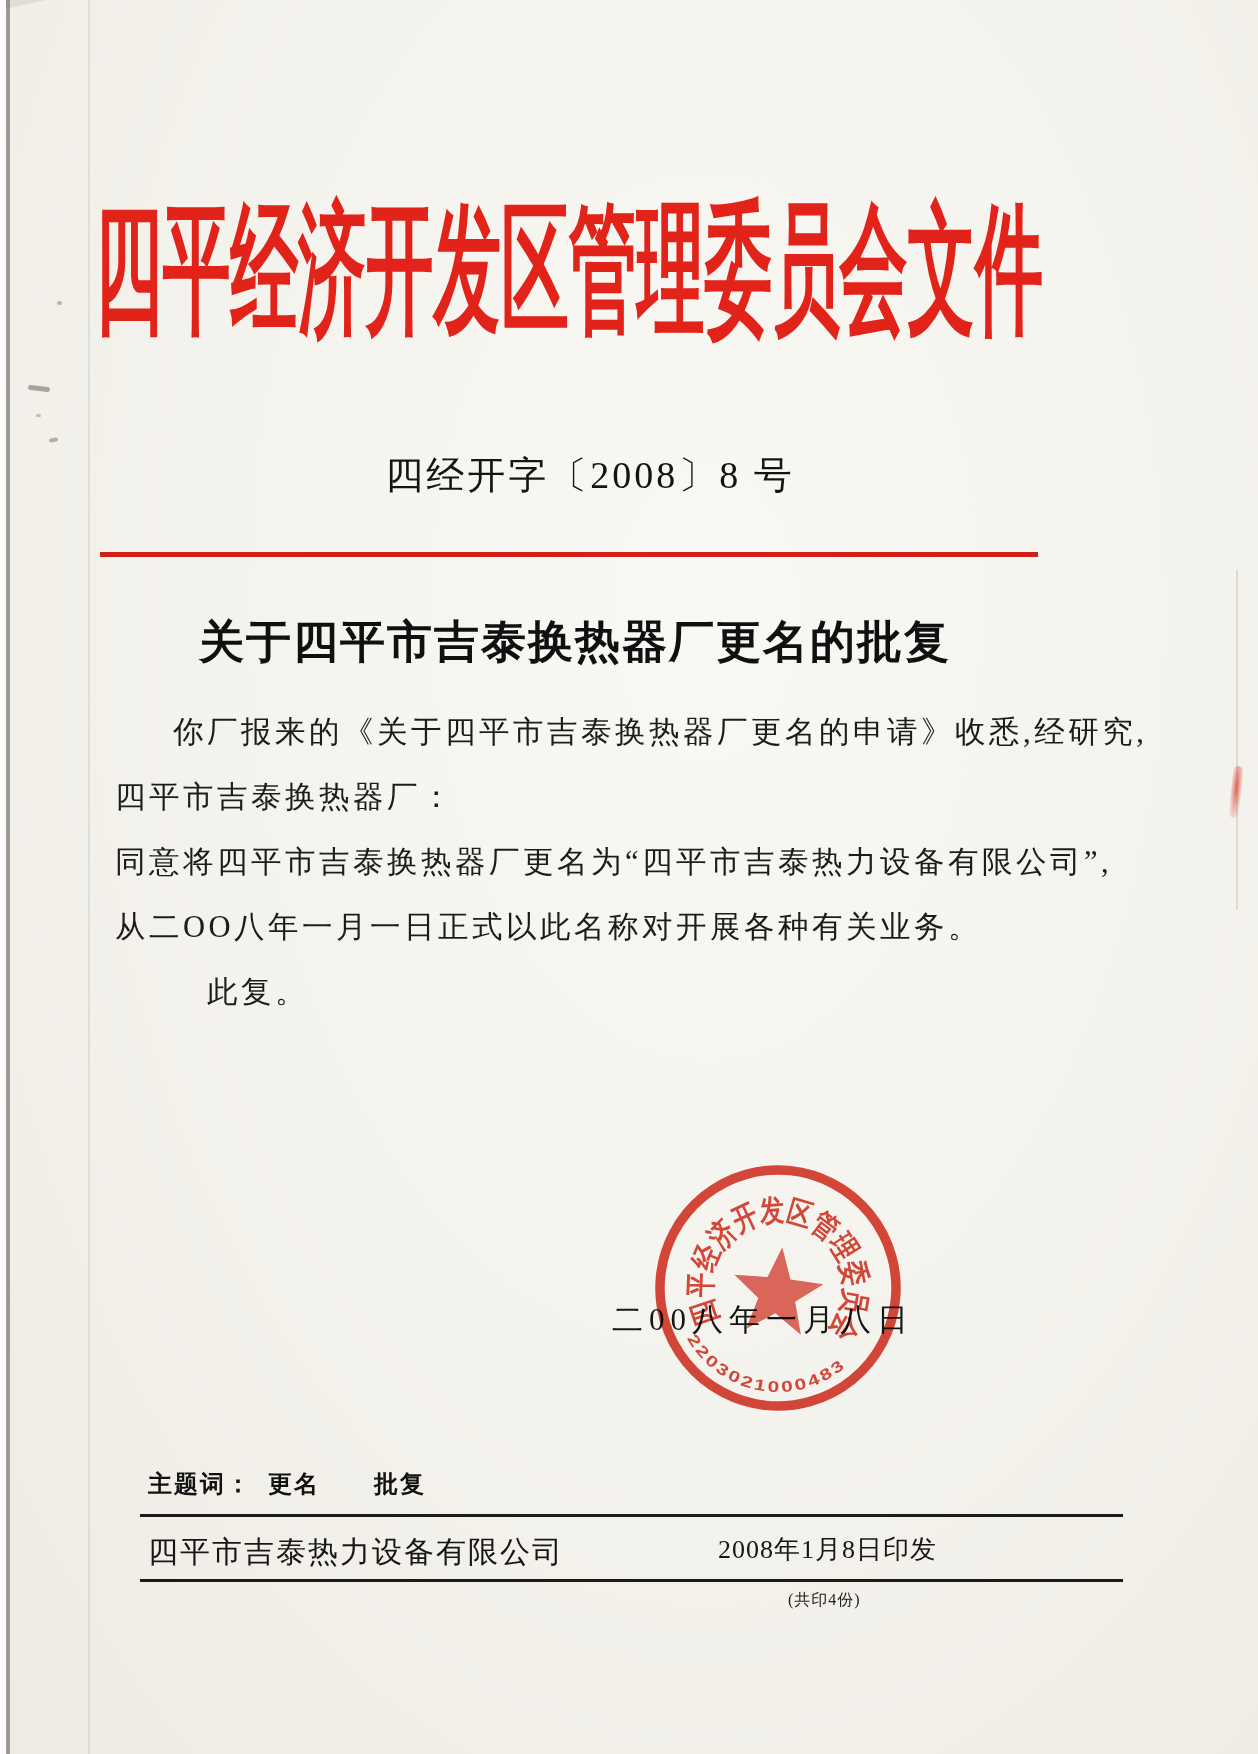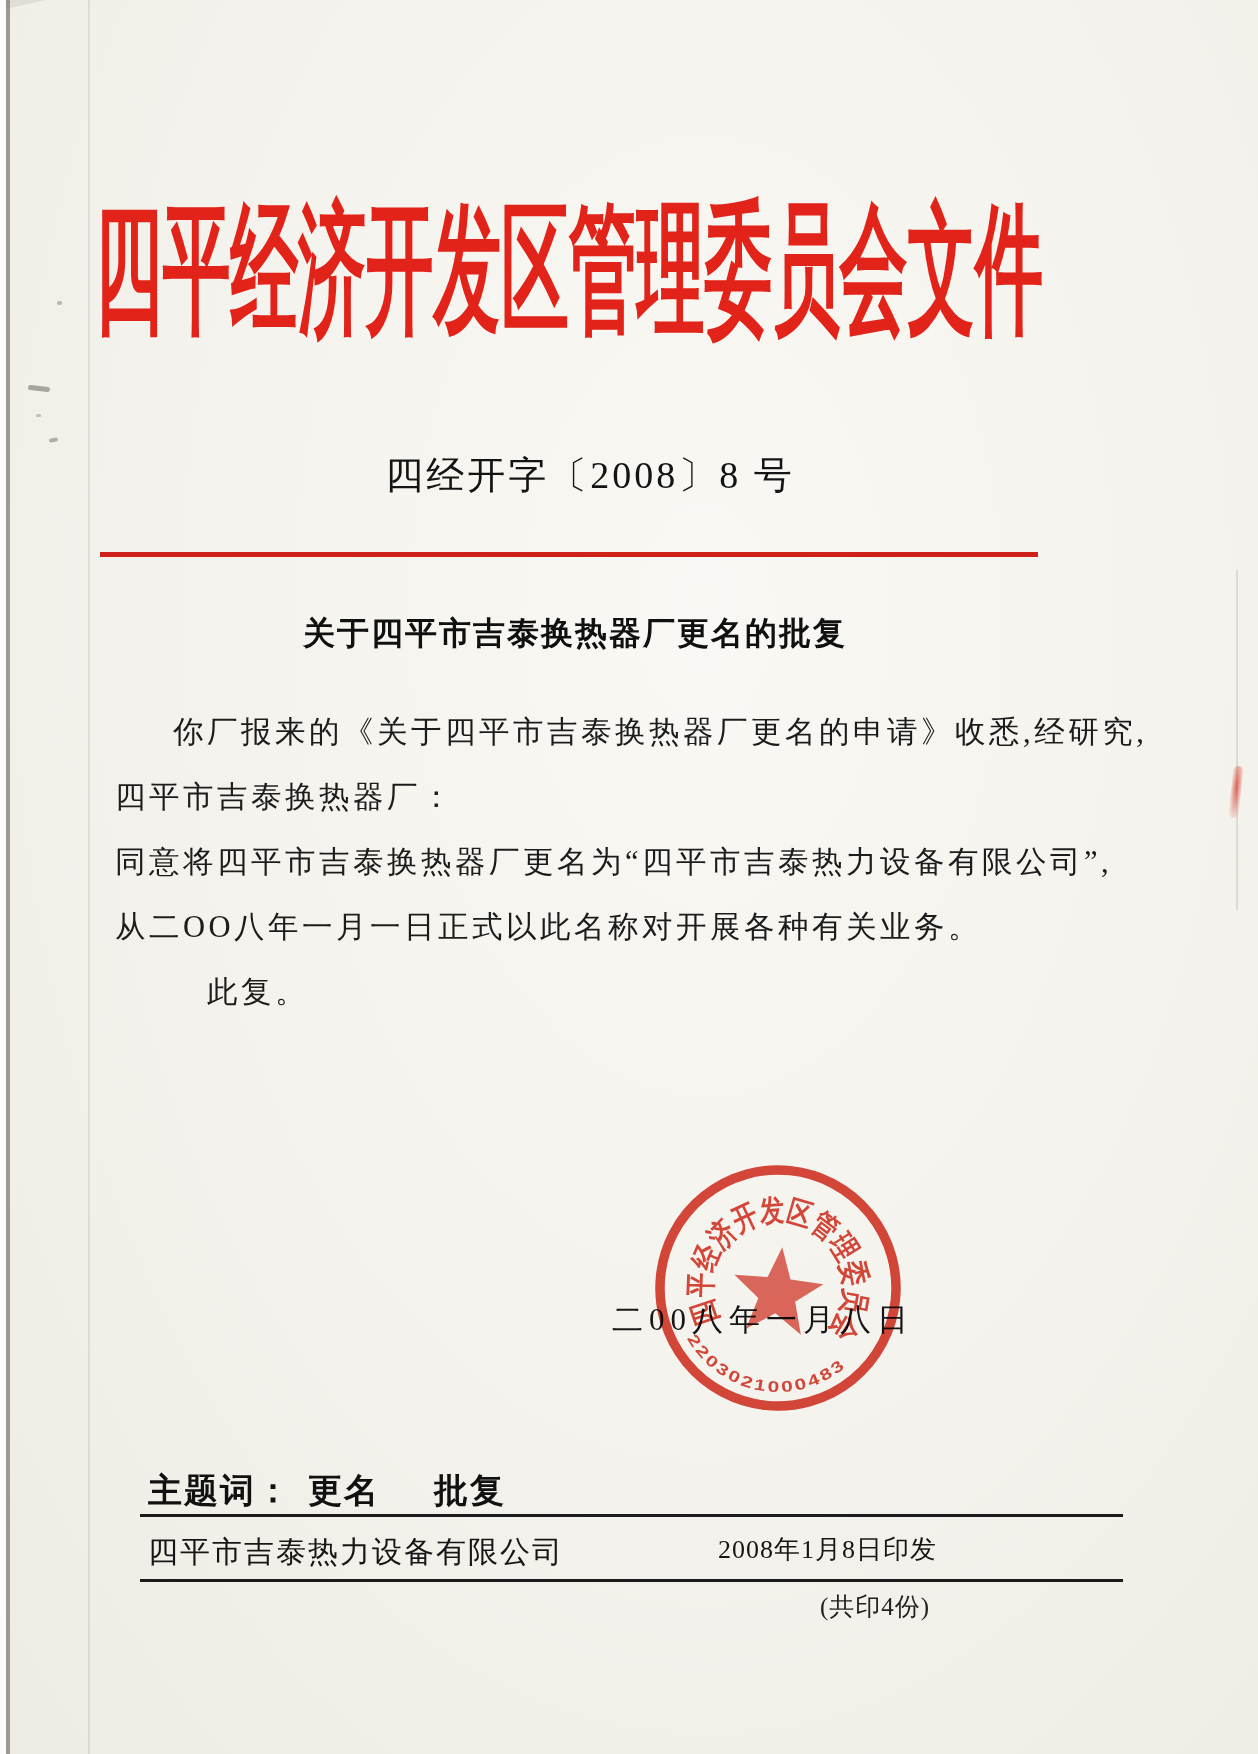--- a/index.html
+++ b/index.html
@@ -35,50 +35,50 @@
     font-weight:bold;fill:#e2231a;
   }
   .doc-number{
     position:absolute;left:120px;top:450px;width:940px;
     text-align:center;font-size:38px;letter-spacing:3px;color:#141414;
   }
   .red-rule{position:absolute;left:100px;top:552px;width:938px;height:5px;background:#cf211a;}
   .doc-title{
     position:absolute;left:120px;top:612px;width:910px;text-align:center;
     font-family:"Liberation Sans","DejaVu Sans",sans-serif;
-    font-weight:bold;font-size:32px;letter-spacing:2px;color:#101010;
+    font-weight:bold;font-size:45px;letter-spacing:2px;color:#101010;
   }
   
   .body-block{position:absolute;left:115px;top:700px;width:1040px;font-size:30.5px;letter-spacing:3.5px;color:#1c1c1c;}
   .body-line{height:65px;line-height:65px;white-space:nowrap;}
   .indent-2{padding-left:58px;}
   .indent-3{padding-left:92px;font-family:Liberation Serif, serif;}
   
   .issue-date{
     position:absolute;left:612px;top:1299px;font-size:31px;letter-spacing:6px;color:#161616;white-space:nowrap;
   }
   .seal{
     position:absolute;left:646px;top:1156px;width:264px;height:264px;
     transform:rotate(6deg);mix-blend-mode:multiply;opacity:.92;
   }
   .seal text{font-family:"Liberation Sans","DejaVu Sans",sans-serif;}
   
   .subject-row{
     position:absolute;left:148px;top:1468px;display:flex;align-items:flex-end;
     font-family:"Liberation Sans","DejaVu Sans",sans-serif;
-    font-weight:bold;font-size:34px;letter-spacing:2px;color:#111;
+    font-weight:bold;font-size:24px;letter-spacing:2px;color:#111;
   }
   .subject-row .kw0{margin-left:16px;}
   .subject-row .kw1{margin-left:54px;}
   .black-rule{position:absolute;left:140px;width:983px;height:3px;background:#1b1b1b;}
   .rule-upper{top:1514px;}
   .rule-lower{top:1579px;}
   .footer-office{position:absolute;left:148px;top:1532px;font-size:30px;letter-spacing:2px;color:#161616;white-space:nowrap;}
   .footer-date{position:absolute;left:718px;top:1532px;font-size:26px;letter-spacing:1px;color:#161616;white-space:nowrap;}
-  .copies-note{position:absolute;left:820px;top:1590px;font-size:25px;letter-spacing:1px;color:#222;}
+  .copies-note{position:absolute;left:788px;top:1590px;font-size:16px;letter-spacing:1px;color:#222;}
 </style>
 </head>
 <body>
 
 <div class="page">
 
   <div class="corner-tl"></div>
   <div class="crease-a"></div>
   <div class="crease-b"></div>
   <div class="smudge s1"></div>

